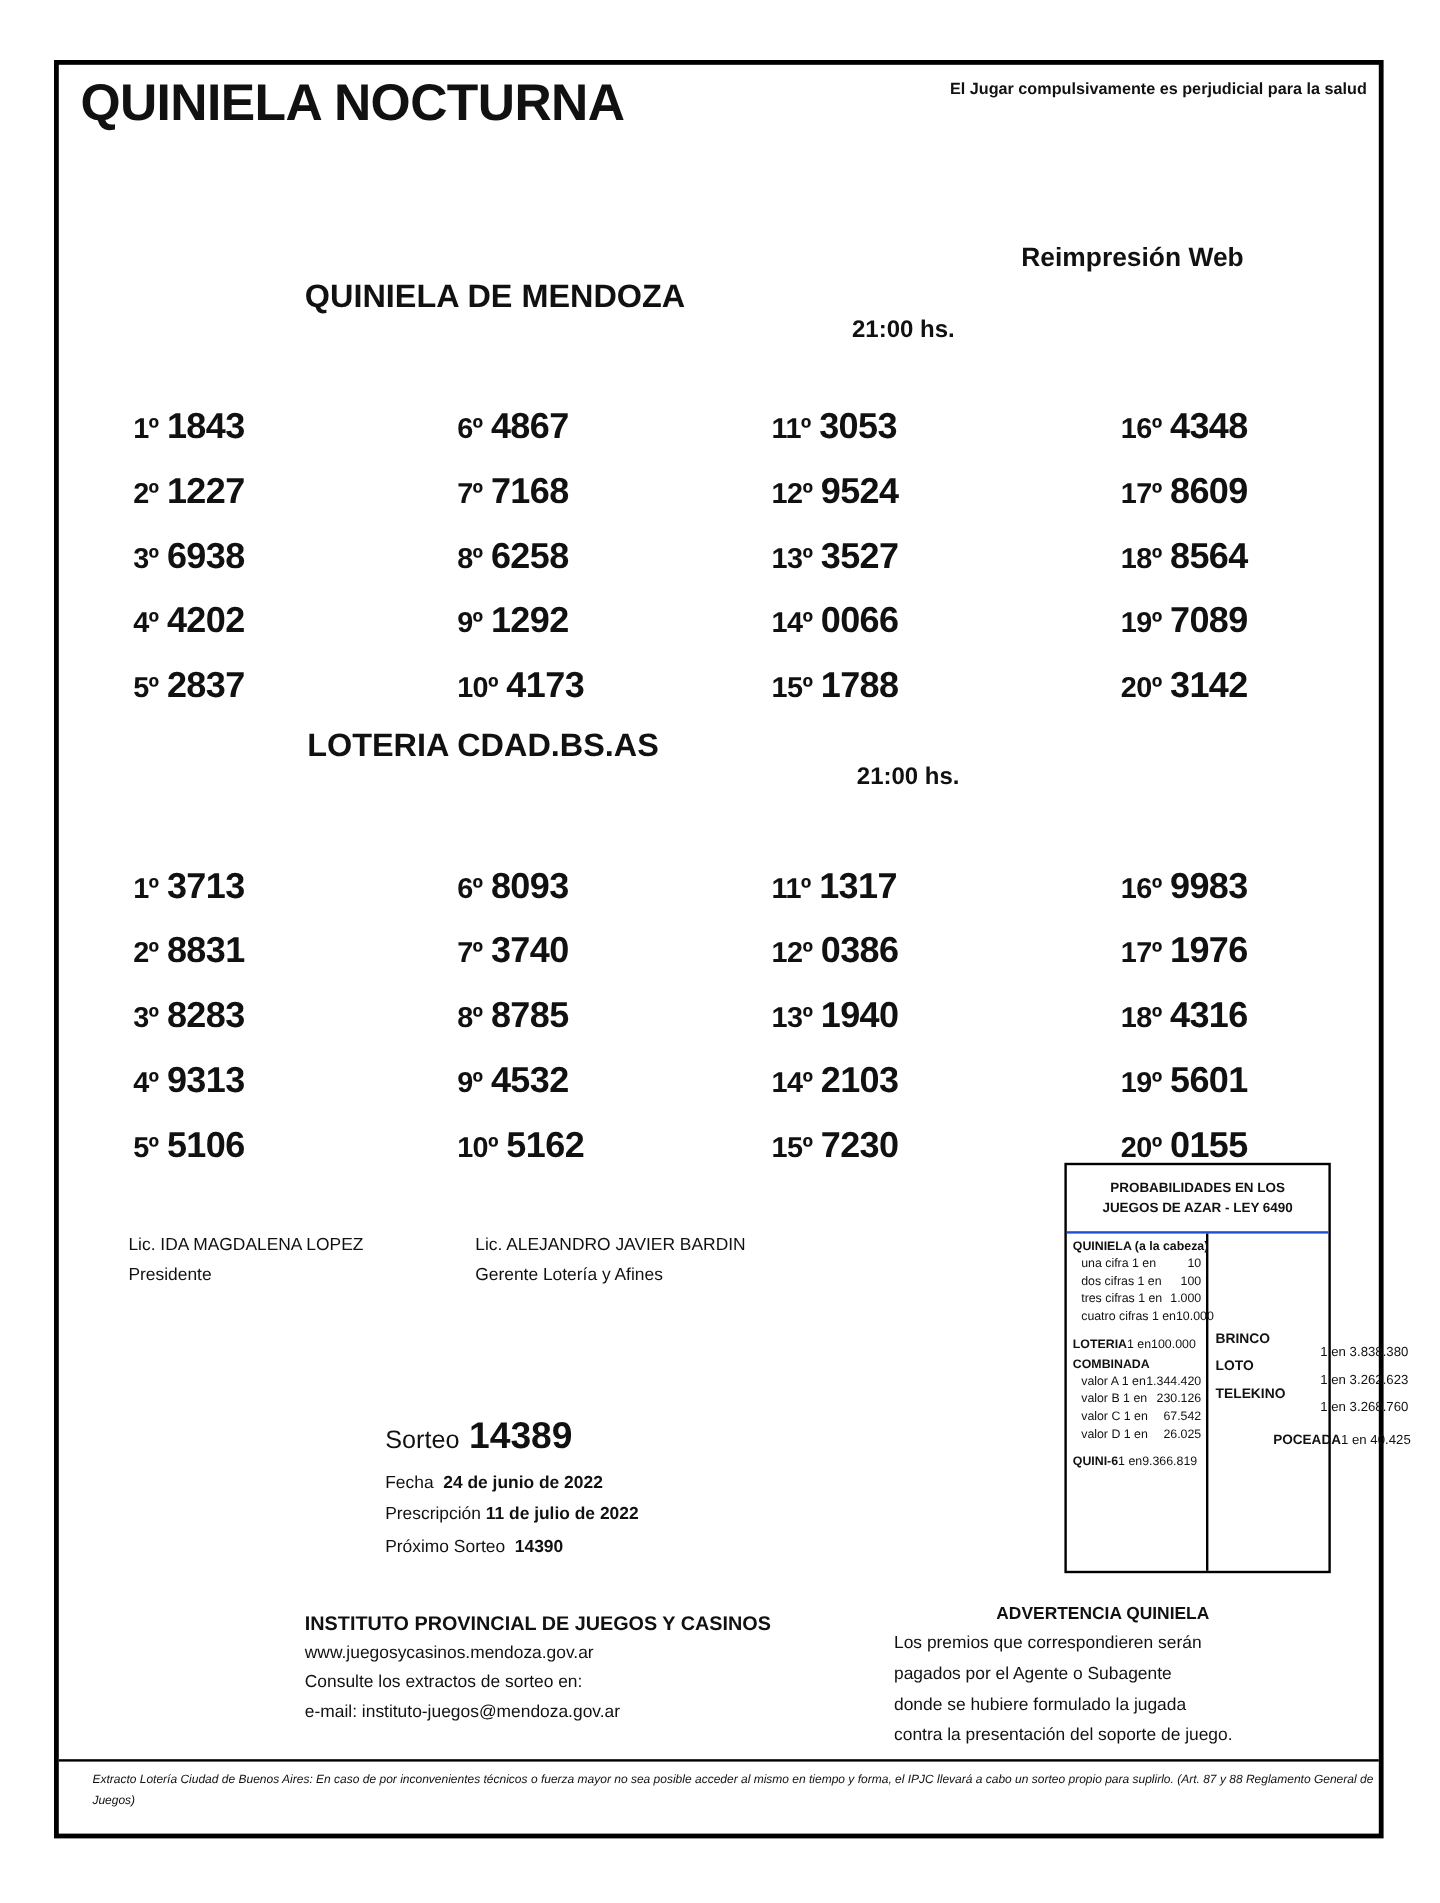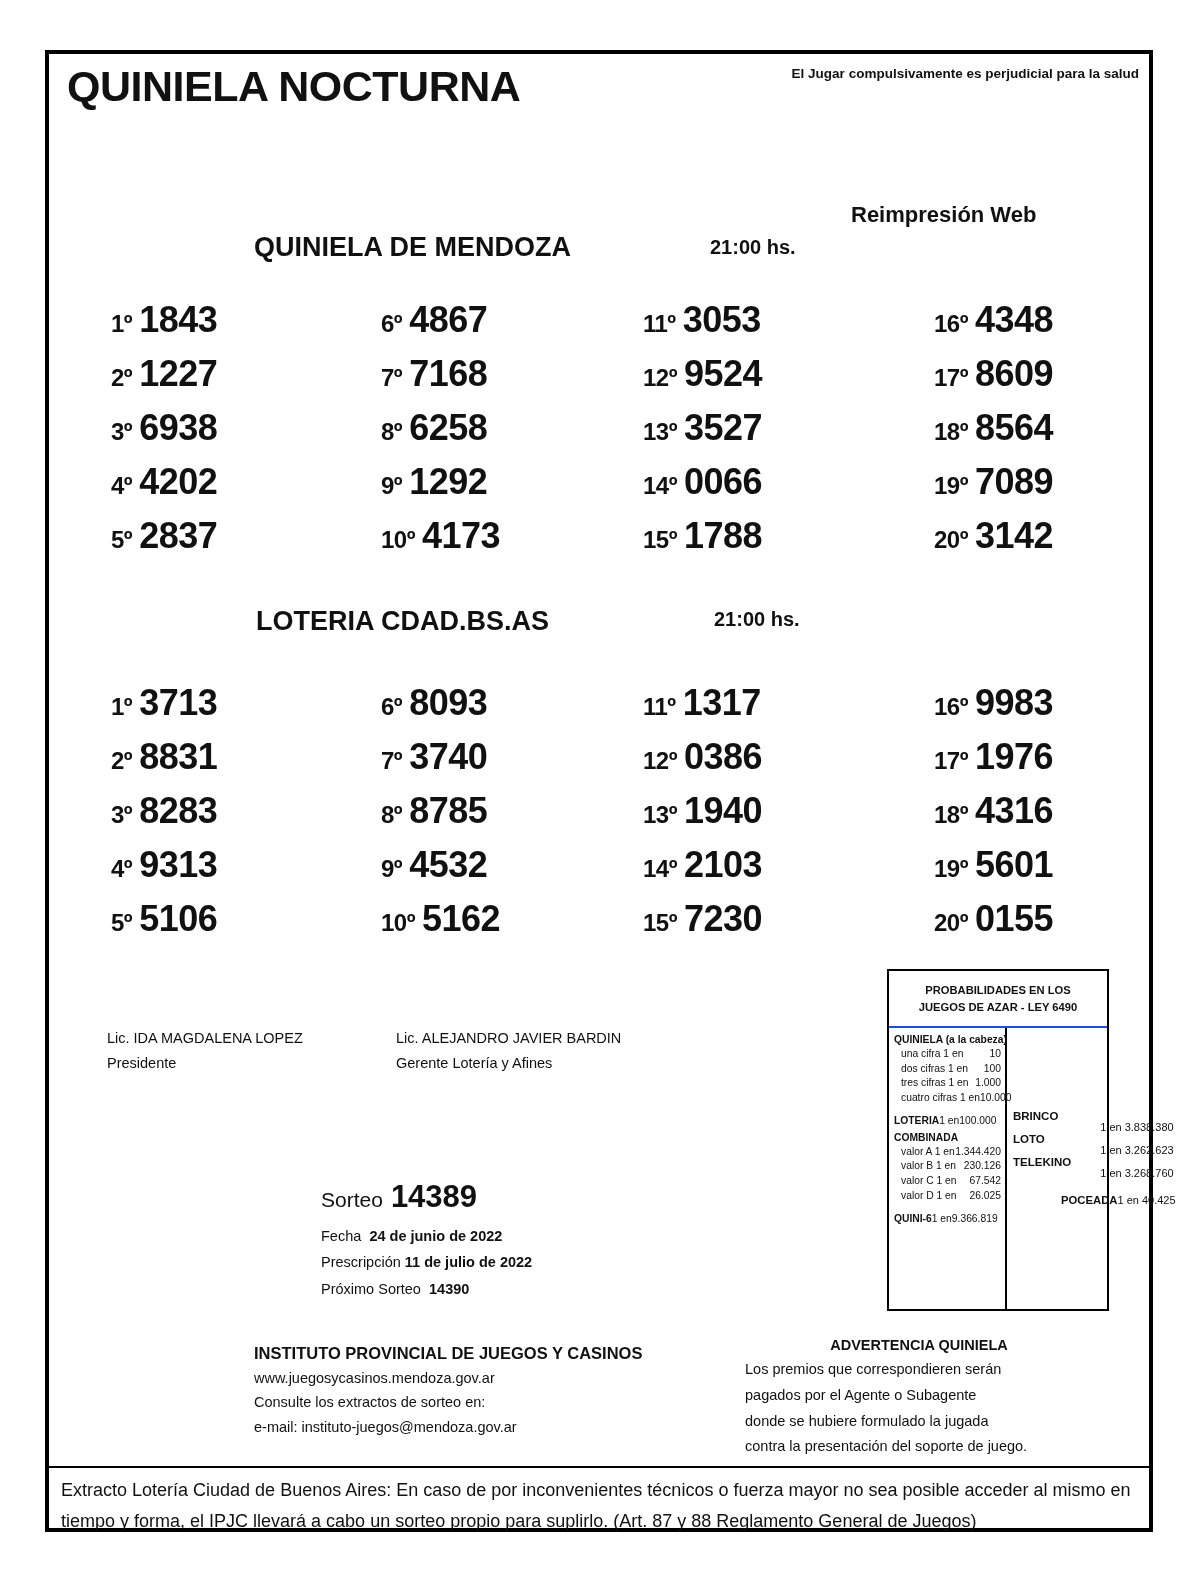--- a/index.html
+++ b/index.html
@@ -49,20 +49,21 @@
     position: absolute;
     font-size: 27px;
     font-weight: bold;
     white-space: nowrap;
   }
   .draw-time {
     position: absolute;
     font-size: 20px;
     font-weight: bold;
     white-space: nowrap;
+    margin-top: 28px;
   }
   .reprint-label {
     position: absolute;
     font-size: 22px;
     font-weight: bold;
     white-space: nowrap;
   }
 
   .grid {
     position: absolute;
@@ -79,23 +80,24 @@
     justify-content: flex-start;
     white-space: nowrap;
   }
   .cell .pos {
     font-size: 24px;
     font-weight: bold;
     margin-right: 7px;
     letter-spacing: -0.5px;
   }
   .cell .num {
-    font-size: 36px;
+    font-size: 30px;
     font-weight: bold;
     letter-spacing: -0.5px;
+    margin-top: 40px;
   }
   .c0 { padding-left: 62px; }
   .c1 { padding-left: 57px; }
   .c2 { padding-left: 44px; }
   .c3 { padding-left: 60px; }
   .c1 .pos, .c3 .pos { margin-right: 7px; }
 
   
   .sig {
     position: absolute;
@@ -239,25 +241,26 @@
   .footer-rule {
     position: absolute;
     left: 0;
     top: 1412px;
     width: 100%;
     height: 2px;
     background: #000000;
   }
   .footer-note {
     position: absolute;
-    left: 12px;
+    left: 28px;
     top: 1421px;
     width: 1080px;
-    font-size: 18px;
+    font-size: 10px;
     line-height: 1.72;
+    font-style: italic;
   }
 </style>
 </head>
 <body>
 
 <div id="sheet">
   <div class="page-frame">
 
     <div class="main-title">QUINIELA NOCTURNA</div>
     <div class="warn-top">El Jugar compulsivamente es perjudicial para la salud</div>

